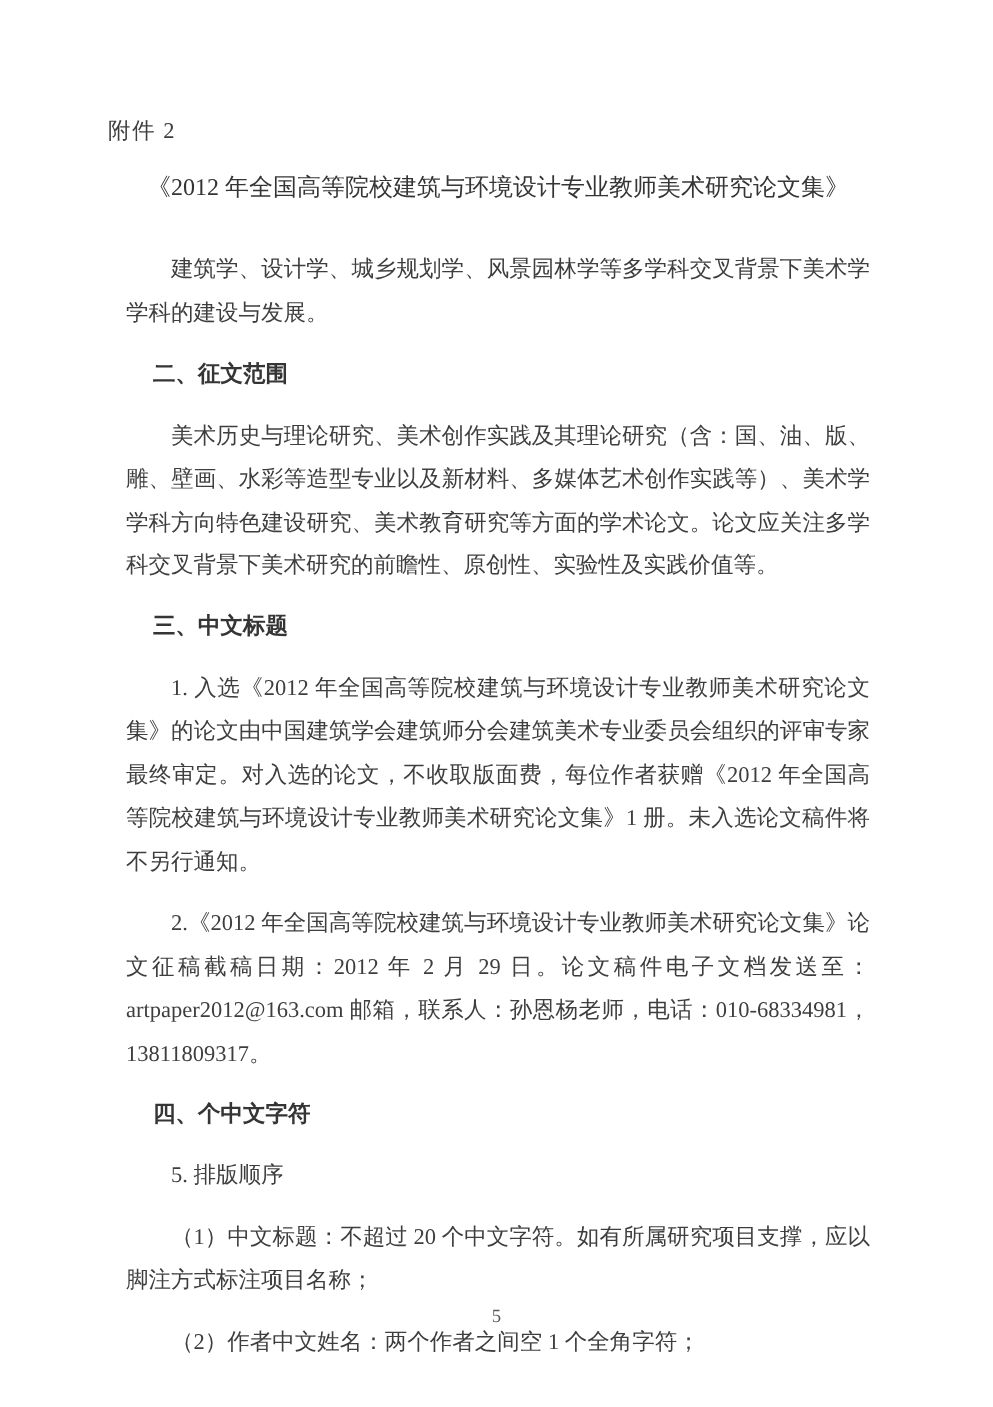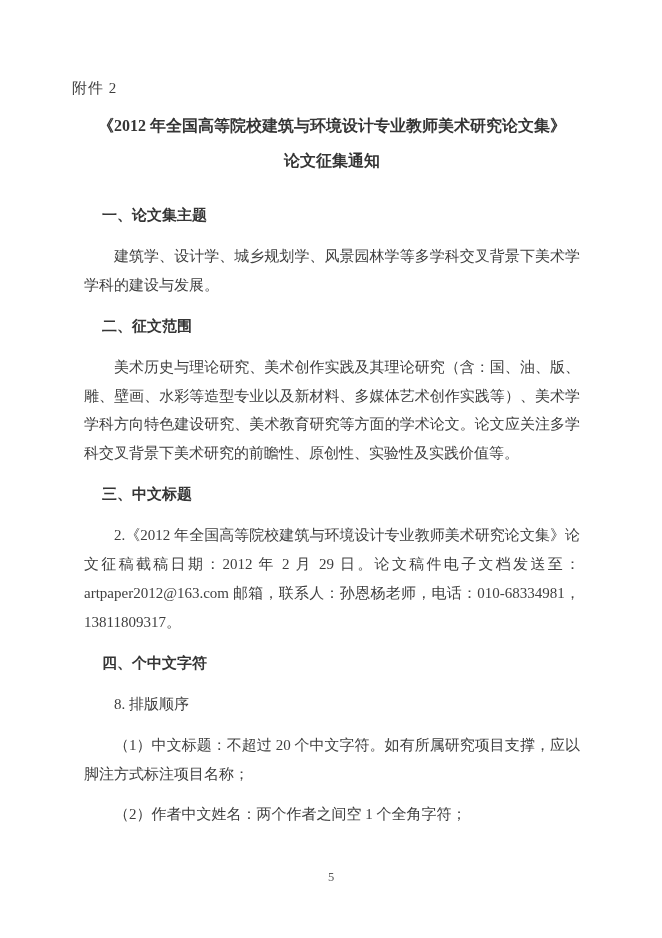--- a/index.html
+++ b/index.html
@@ -26,21 +26,21 @@
   .attachment {
     padding-top: 78px;
     font-size: 15px;
     line-height: 20px;
     letter-spacing: 1px;
   }
   .title {
     margin: 16px 0 0 0;
     text-align: center;
     font-size: 16px;
-    font-weight: bold;
+    font-weight: normal;
     line-height: 24px;
     color: #353535;
   }
   .subtitle {
     margin: 11px 0 0 0;
     text-align: center;
     font-size: 16px;
     font-weight: bold;
     line-height: 24px;
     color: #353535;
@@ -76,35 +76,34 @@
 </head>
 <body>
 
 <div class="page">
   <div class="inner">
 
     <div class="attachment">附件 2</div>
 
     <h1 class="title">《2012 年全国高等院校建筑与环境设计专业教师美术研究论文集》</h1>
 
-    <h2 class="subtitle">论文征集通知</h2>
 
     <div class="body">
 
-      <h3>一、论文集主题</h3>
       <p>建筑学、设计学、城乡规划学、风景园林学等多学科交叉背景下美术学学科的建设与发展。</p>
 
       <h3>二、征文范围</h3>
       <p>美术历史与理论研究、美术创作实践及其理论研究（含：国、油、版、雕、壁画、水彩等造型专业以及新材料、多媒体艺术创作实践等）、美术学学科方向特色建设研究、美术教育研究等方面的学术论文。论文应关注多学科交叉背景下美术研究的前瞻性、原创性、实验性及实践价值等。</p>
 
       <h3>三、中文标题</h3>
+      <p>1. 入选《2012 年全国高等院校建筑与环境设计专业教师美术研究论文集》的论文由中国建筑学会建筑师分会建筑美术专业委员会组织的评审专家最终审定。对入选的论文，不收取版面费，每位作者获赠《2012 年全国高等院校建筑与环境设计专业教师美术研究论文集》1 册。未入选论文稿件将不另行通知。</p>
       <p>2.《2012 年全国高等院校建筑与环境设计专业教师美术研究论文集》论文征稿截稿日期：2012 年 2 月 29 日。论文稿件电子文档发送至：artpaper2012@163.com 邮箱，联系人：孙恩杨老师，电话：010-68334981，13811809317。</p>
 
       <h3>四、个中文字符</h3>
-      <p>8. 排版顺序</p>
+      <p>5. 排版顺序</p>
       <p>（1）中文标题：不超过 20 个中文字符。如有所属研究项目支撑，应以脚注方式标注项目名称；</p>
       <p>（2）作者中文姓名：两个作者之间空 1 个全角字符；</p>
 
     </div>
   </div>
 
   <div class="page-number">5</div>
 </div>
 
 </body></html>

